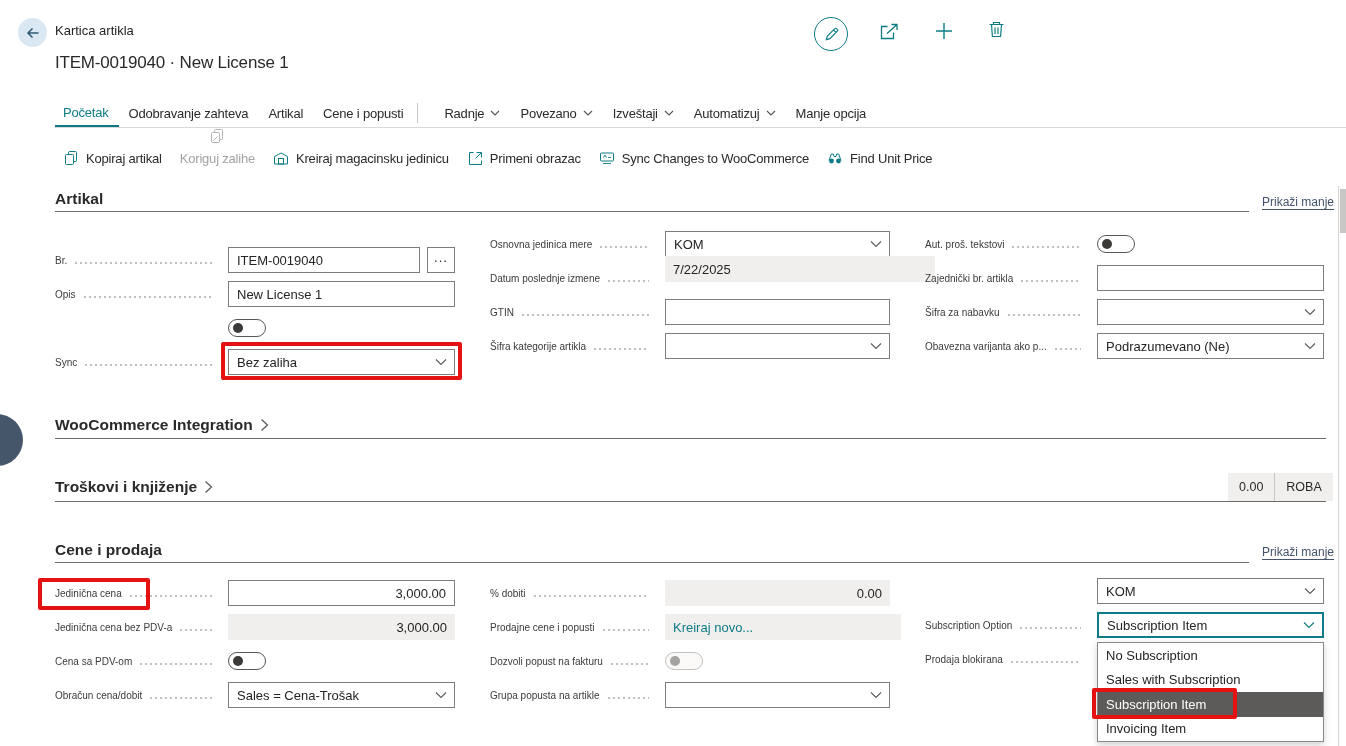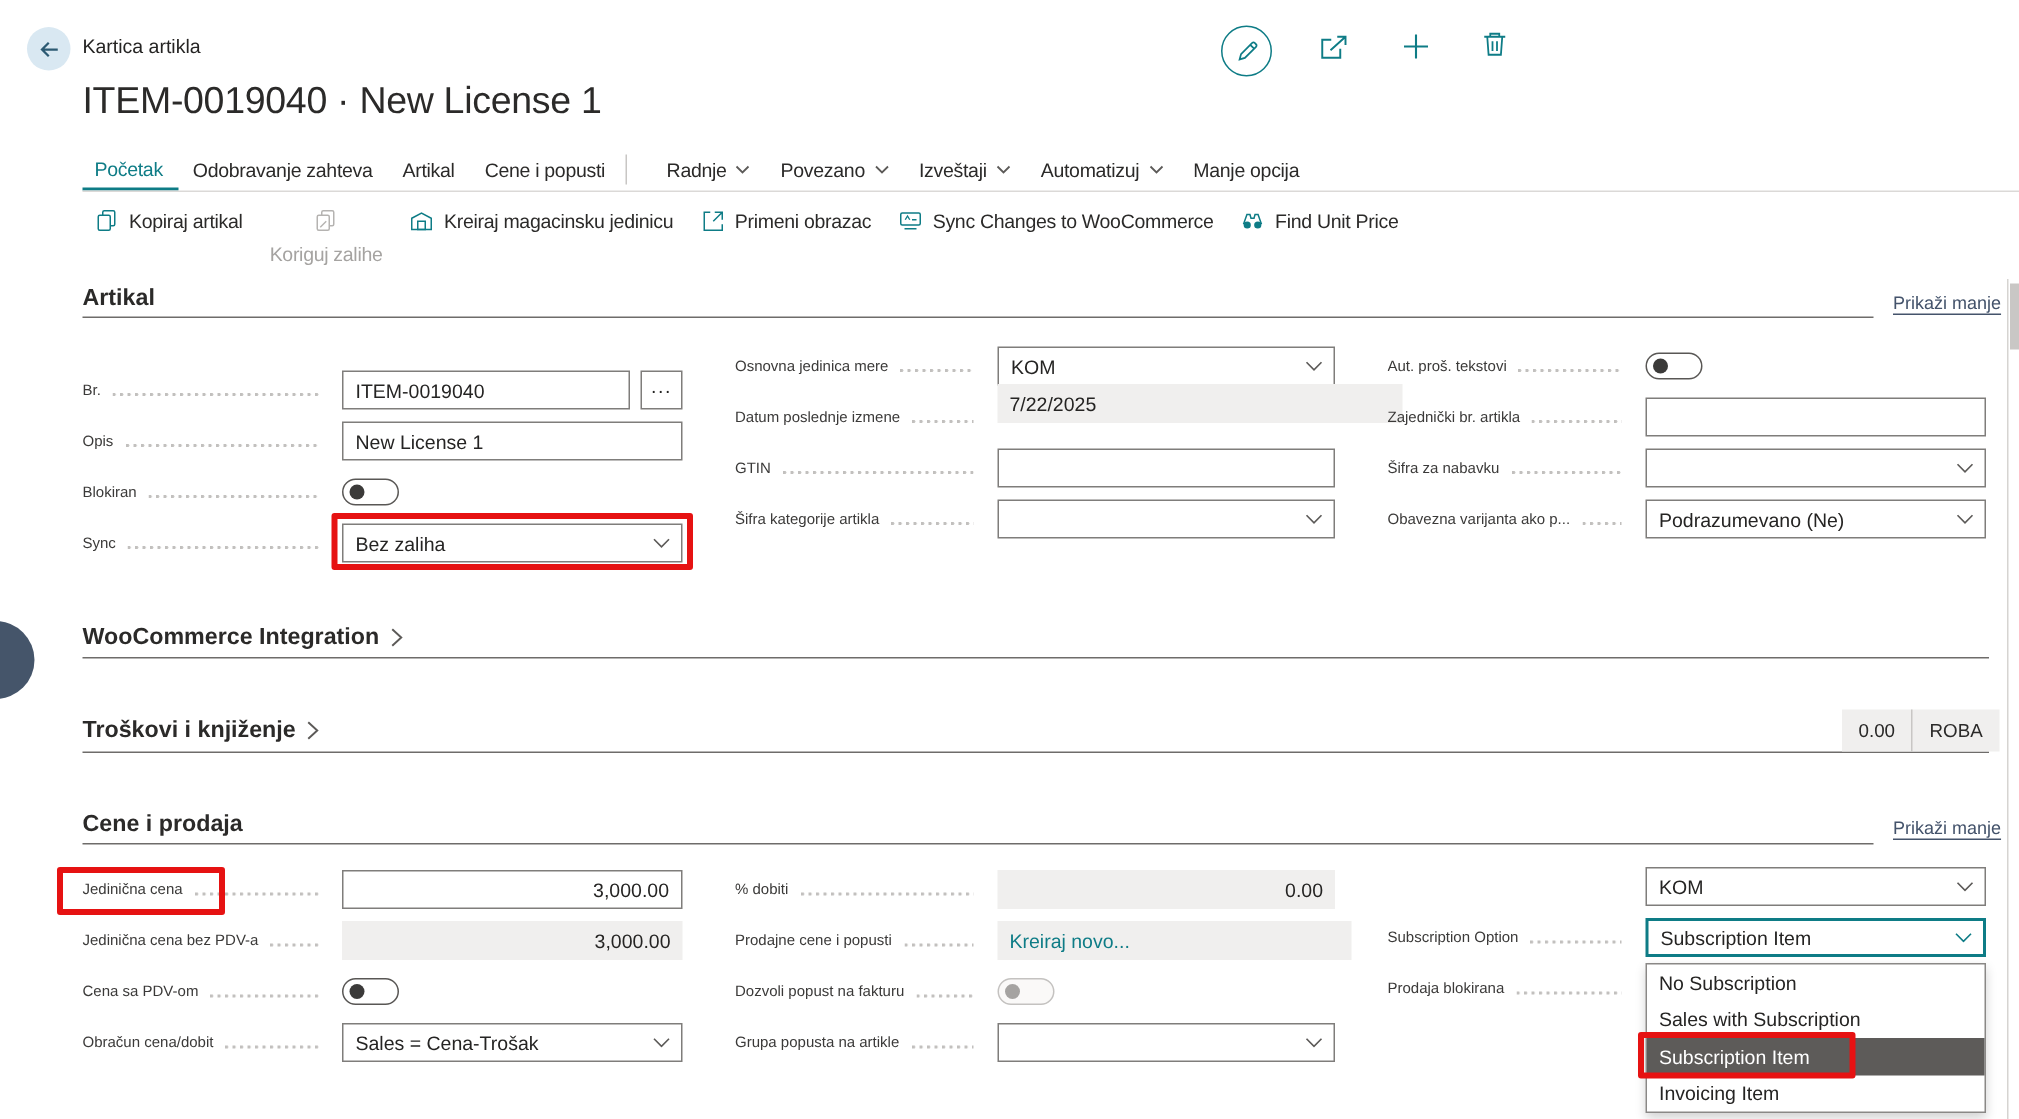--- a/index.html
+++ b/index.html
@@ -1,31 +1,31 @@
 <!DOCTYPE html>
 <html><head>
 <meta charset="utf-8">
 <style>
   * { margin:0; padding:0; box-sizing:border-box; }
   html,body { width:1346px; height:746px; background:#fff; font-family:"Liberation Sans",sans-serif; overflow:hidden; }
   #page { position:relative; width:1346px; height:746px; background:#fff; }
   .caption { position:absolute; font-size:13px; color:#252423; }
-  .title { position:absolute; font-size:25px; color:#2b2a29; letter-spacing:-.2px; }
+  .title { position:absolute; font-size:17px; color:#2b2a29; letter-spacing:-.2px; }
   .back { position:absolute; width:29px; height:29px; border-radius:50%; background:#d9e8f2; display:flex; align-items:center; justify-content:center; cursor:pointer; }
   .circbtn { position:absolute; width:34px; height:34px; border-radius:50%; border:1px solid #0e7c86; display:flex; align-items:center; justify-content:center; color:#0e7c86; }
   .icnbtn { position:absolute; color:#0e7c86; display:flex; align-items:center; justify-content:center; }
   
   .tabs { position:absolute; left:55px; top:99px; height:28px; display:flex; align-items:stretch; }
   .tab { display:flex; align-items:center; padding:0 10px; font-size:13px; letter-spacing:-.2px; color:#2b2a29; height:28px; }
   .tab.active { color:#0e7c86; border-bottom:2px solid #0e7c86; }
   .tab .car { margin-left:6px; display:flex; }
   .tabdiv { width:1px; background:#c8c6c4; margin:4px 16px 4px 4px; }
   .tabline { position:absolute; left:55px; right:0; top:127px; height:1px; background:#dbd9d7; }
   
-  .acts { position:absolute; left:63px; top:139px; height:27px; display:flex; align-items:flex-start; gap:18px; }
+  .acts { position:absolute; left:63px; top:139px; height:27px; display:flex; align-items:flex-end; gap:18px; }
   .act { display:flex; align-items:center; gap:7px; font-size:13px; letter-spacing:-.2px; color:#2b2a29; white-space:nowrap; }
   .act .aicn { display:flex; color:#0e7c86; }
   .act.dis { color:#a5a3a1;flex-direction:column; }
   .act.dis .aicn { color:#b5b3b1; }
   
   .sechead { position:absolute; font-size:15.5px; font-weight:bold; color:#2b2a29; display:flex; align-items:center; gap:7px; }
   .secline { position:absolute; height:1px; background:#6e6c6a; }
   .showless { position:absolute; font-size:12px; color:#44536b; text-decoration:underline; text-underline-offset:3px; }
   
   .row { position:absolute; height:26px; display:flex; align-items:center; overflow:hidden; }
@@ -219,24 +219,20 @@
     </div>
 
   <div class="row" style="left:55px;top:281px;width:166px">
       <span class="lab">Opis</span>
       <span class="ldr"></span>
     </div>
   <div class="inp" style="left:228px;top:281px;width:227px">
       <span>New License 1</span>
     </div>
 
-  <div class="row" style="left:55px;top:315px;width:166px">
-      <span class="lab">Blokiran</span>
-      <span class="ldr"></span>
-    </div>
   <div class="tgl" style="left:228px;top:319px">
       <div class="knob"></div>
     </div>
 
   <div class="row" style="left:55px;top:349px;width:166px">
       <span class="lab">Sync</span>
       <span class="ldr"></span>
     </div>
   <div class="inp" style="left:228px;top:349px;width:227px">
       <span>Bez zaliha</span>

